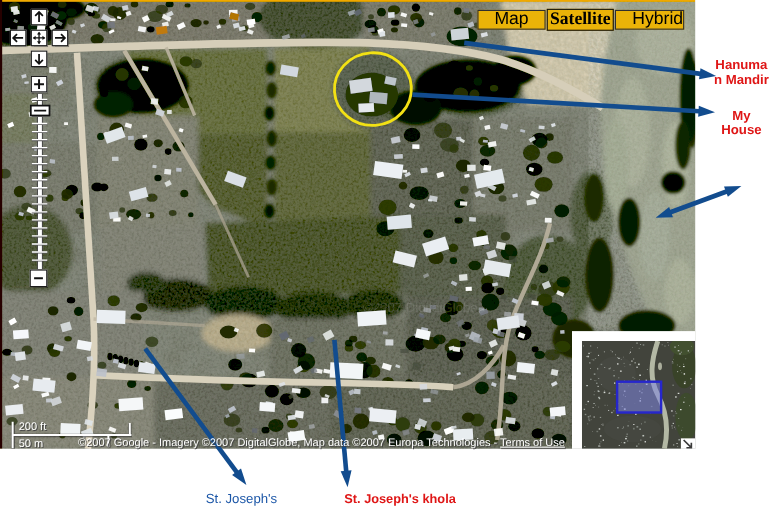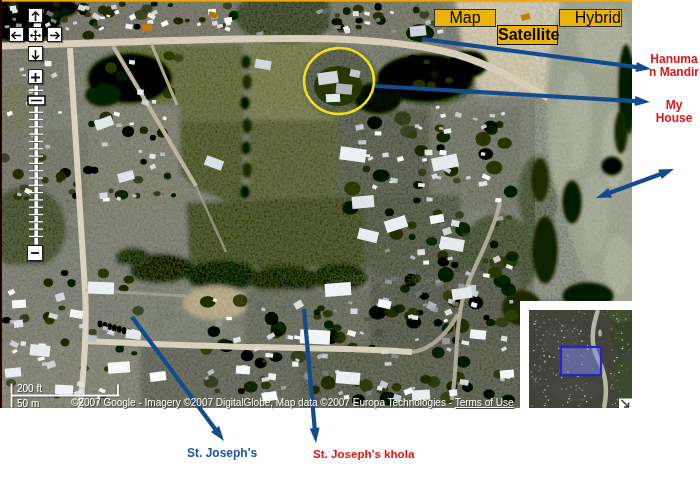--- a/index.html
+++ b/index.html
@@ -1,19 +1,19 @@
 <!DOCTYPE html>
 <html><head><meta charset="utf-8">
 <style>
 html,body{margin:0;padding:0;background:#fff;}
 #page{position:relative;width:700px;height:479px;background:#ffffff;overflow:hidden;font-family:"Liberation Sans",sans-serif;}
 .btn{position:absolute;background:#eab308;border:1px solid #2f2f2f;color:#000;text-align:center;font-size:16px;line-height:16px;height:16px;}
 .navbtn{position:absolute;width:13px;height:13px;background:#fff;border:1.5px solid #1c1c1c;box-shadow:1px 1px 1px rgba(0,0,0,0.4);}
 .redlbl{position:absolute;color:#df1616;font-weight:bold;font-size:12px;line-height:12.5px;text-align:center;}
-.bluelbl{position:absolute;color:#1b56a7;font-weight:bold;font-size:12px;}
+.bluelbl{position:absolute;color:#1b56a7;font-weight:normal;font-size:12px;}
 .sctxt{position:absolute;color:#fff;font-size:10px;text-shadow:1px 1px 0 #444;}
 </style></head>
 <body>
 <div id="page">
 
 <svg width="700" height="479" viewBox="0 0 700 479" style="position:absolute;left:0;top:0">
 <defs>
 <filter id="ncoarse" x="0" y="0" width="100%" height="100%">
 <feTurbulence type="fractalNoise" baseFrequency="0.045" numOctaves="3" seed="11"></feTurbulence>
 <feColorMatrix type="matrix" values="0 0 0 0 0.22  0 0 0 0 0.24  0 0 0 0 0.20  0.9 0.9 0.9 0 -0.45"></feColorMatrix>
@@ -1085,21 +1085,21 @@
 <rect x="4" y="11" width="17" height="9" fill="#fff" stroke="#111" stroke-width="1.6"></rect>
 <line x1="7" y1="15.5" x2="18" y2="15.5" stroke="#111" stroke-width="1.6"></line>
 </svg>
 
 <div class="navbtn" style="left:27px;top:245px;width:14px;height:14px"><svg width="14" height="14">
         <path d="M3,7 L11,7" stroke="#111" stroke-width="1.8" fill="none"></path>
       </svg></div>
 
 <div class="btn" style="left:434px;top:9px;width:60px;">Map</div>
 
-<div class="btn" style="left:497px;top:25px;width:59px;height:18px;line-height:18px;font-weight:bold;border-color:#111;">Satellite</div>
+<div class="btn" style="left:497px;top:8px;width:59px;height:18px;line-height:18px;font-weight:bold;border-color:#111;font-family:Liberation Serif, serif;">Satellite</div>
 
 <div class="btn" style="left:559px;top:9px;width:61px;text-align:right;">Hybrid</div>
 
 <svg width="130" height="30" style="position:absolute;left:8px;top:382px">
 <g stroke="#2a2a2a" stroke-width="3.2" opacity="0.55">
 <line x1="4" y1="14" x2="112" y2="14"></line>
         <line x1="4" y1="2" x2="4" y2="26"></line>
         <line x1="110" y1="3" x2="110" y2="14"></line>
         <line x1="91" y1="14" x2="91" y2="25"></line>
 </g>

